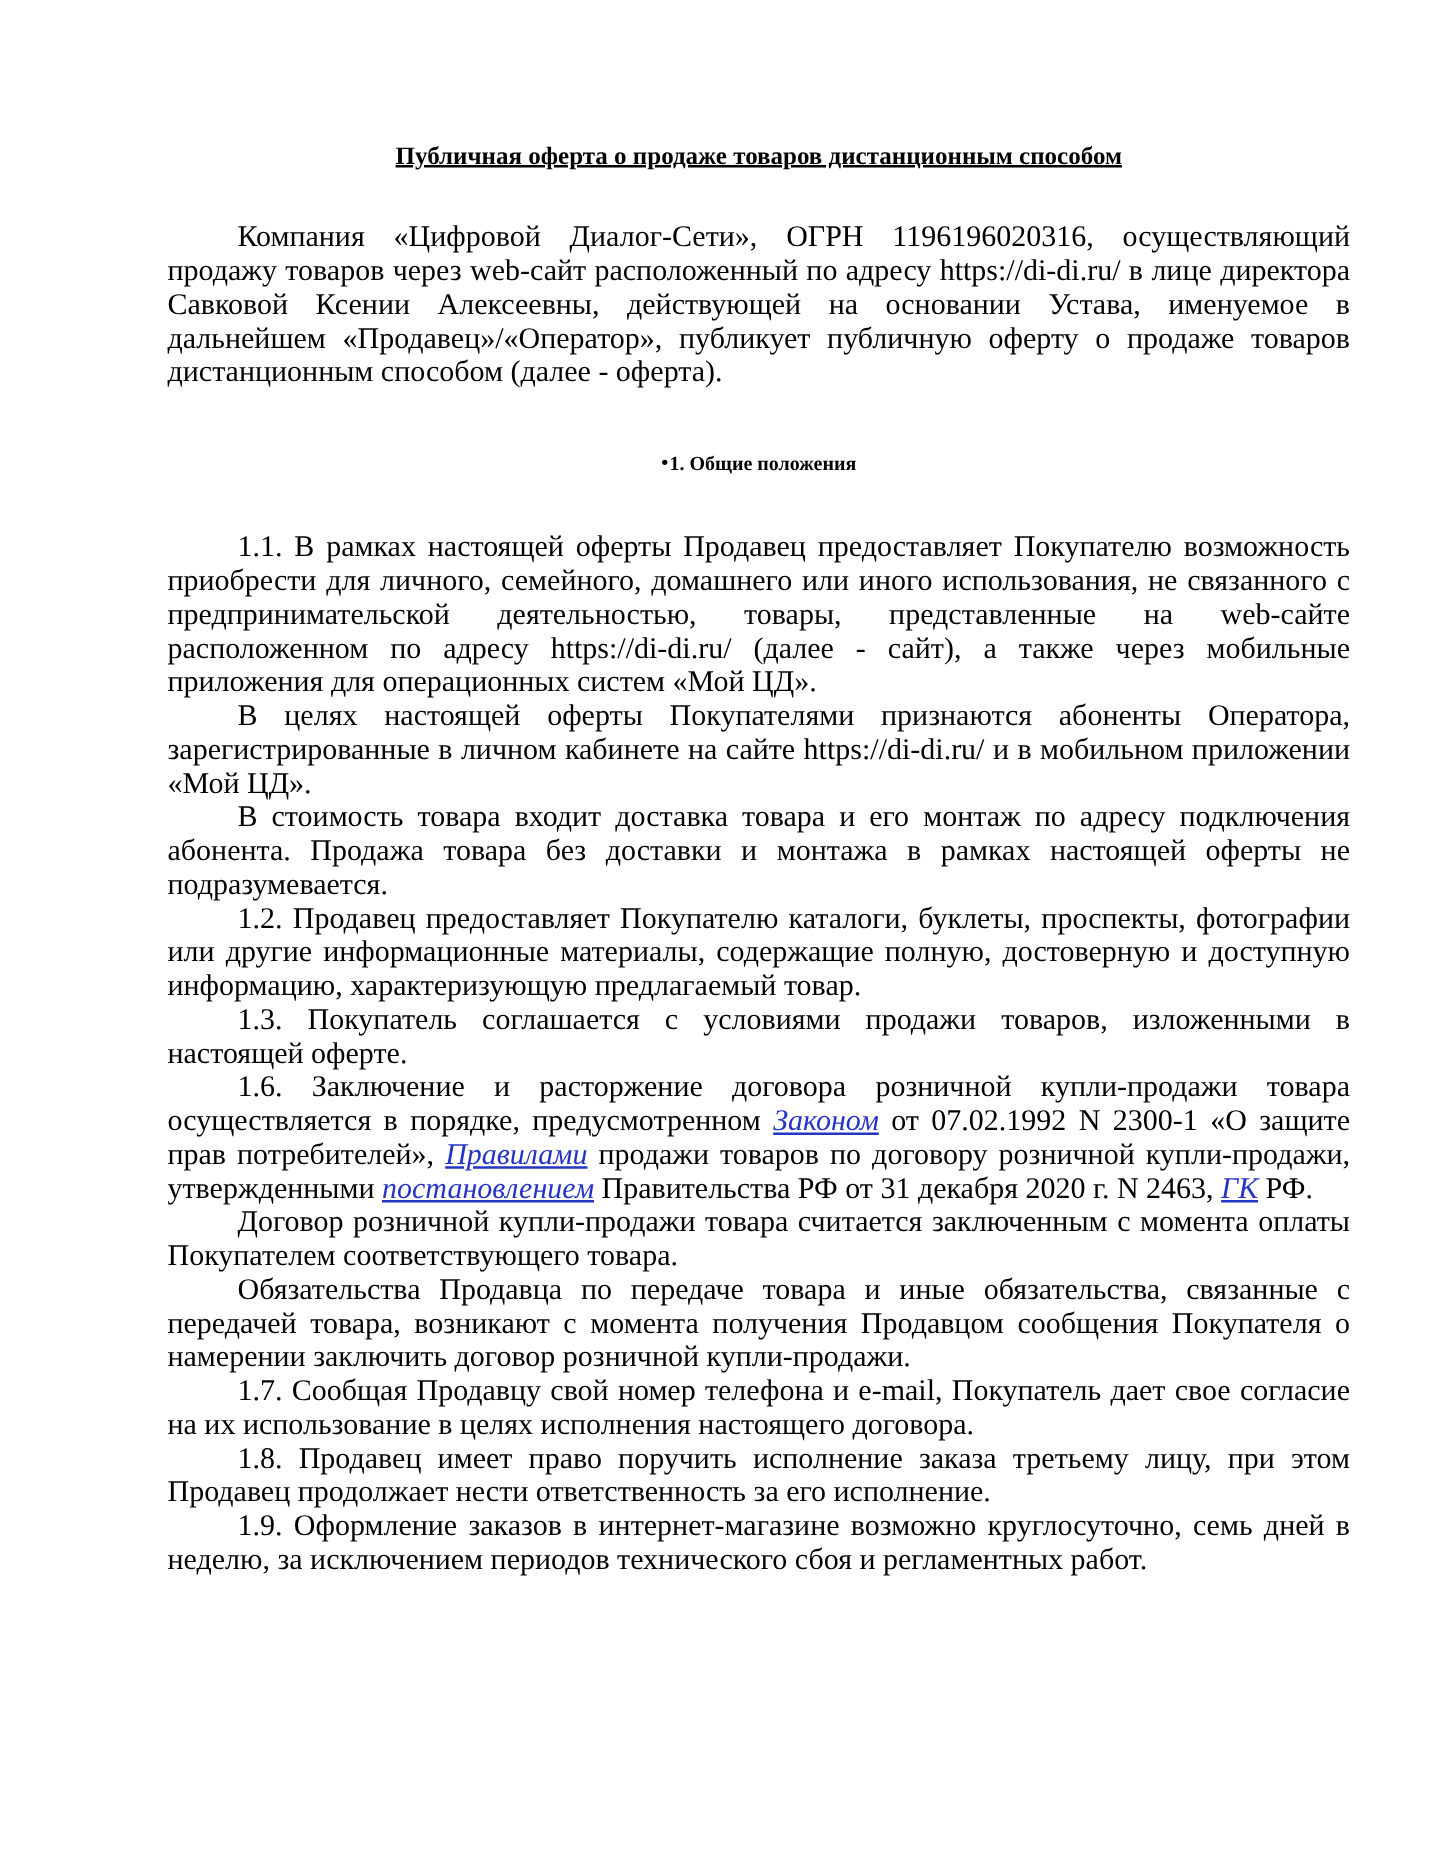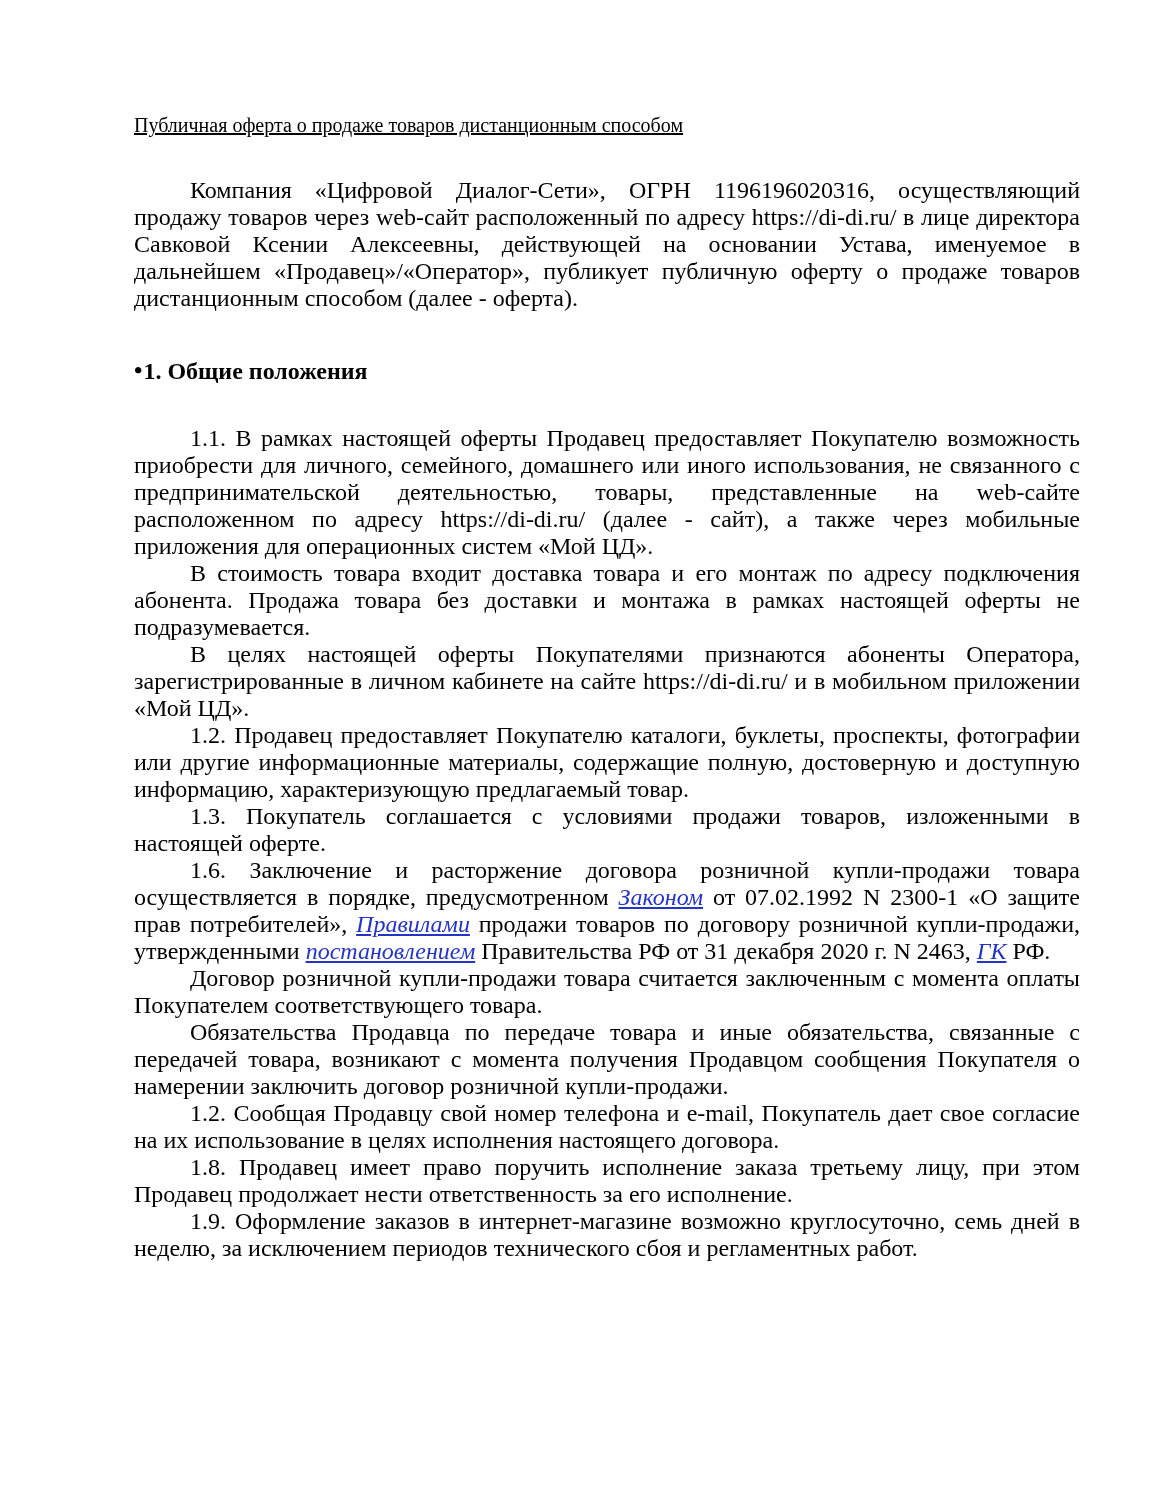--- a/index.html
+++ b/index.html
@@ -15,37 +15,37 @@
     overflow: hidden;
   }
   .page {
     box-sizing: border-box;
     width: 1159px;
     height: 1500px;
     padding: 112px 79px 40px 134px;
   }
   .doc-title {
     margin: 0 0 38px 0;
-    text-align: left;
+    text-align: center;
     font-size: 20px;
     line-height: 27px;
-    font-weight: normal;
+    font-weight: bold;
     text-decoration: underline;
   }
   p.body-par {
     margin: 0;
     font-size: 24px;
     line-height: 27px;
     text-align: justify;
     text-indent: 56px;
   }
   .section-heading {
     margin: 46px 0 40px 0;
-    text-align: left;
-    font-size: 24px;
+    text-align: center;
+    font-size: 16px;
     line-height: 27px;
     font-weight: bold;
   }
   .section-heading .bullet {
     display: inline-block;
     transform: translateY(-1px);
     margin-right: 1px;
   }
   a.doclink {
     color: var(--link-color, #2434c4);
@@ -60,35 +60,35 @@
 <div class="page">
 
   <h1 class="doc-title">Публичная оферта о продаже товаров дистанционным способом</h1>
 
   <p class="body-par">Компания «Цифровой Диалог-Сети», ОГРН 1196196020316, осуществляющий продажу товаров через web-сайт расположенный по адресу https://di-di.ru/ в лице директора Савковой Ксении Алексеевны, действующей на основании Устава, именуемое в дальнейшем «Продавец»/«Оператор», публикует публичную оферту о продаже товаров дистанционным способом (далее - оферта).</p>
 
   <h2 class="section-heading"><span class="bullet">•</span><span>1. Общие положения</span></h2>
 
   <p class="body-par">1.1. В рамках настоящей оферты Продавец предоставляет Покупателю возможность приобрести для личного, семейного, домашнего или иного использования, не связанного с предпринимательской деятельностью, товары, представленные на web-сайте расположенном по адресу https://di-di.ru/  (далее - сайт), а также через мобильные приложения для операционных систем «Мой ЦД».</p>
 
+  <p class="body-par">В целях настоящей оферты Покупателями признаются абоненты Оператора, зарегистрированные в личном кабинете на сайте https://di-di.ru/ и в мобильном приложении «Мой ЦД».</p>
+
   <p class="body-par">В стоимость товара входит доставка товара и его монтаж по адресу подключения абонента. Продажа товара без доставки и монтажа в рамках настоящей оферты не подразумевается.</p>
-
-  <p class="body-par">В целях настоящей оферты Покупателями признаются абоненты Оператора, зарегистрированные в личном кабинете на сайте https://di-di.ru/ и в мобильном приложении «Мой ЦД».</p>
 
   <p class="body-par">1.2. Продавец предоставляет Покупателю каталоги, буклеты, проспекты, фотографии или другие информационные материалы, содержащие полную, достоверную и доступную информацию, характеризующую предлагаемый товар.</p>
 
   <p class="body-par">1.3. Покупатель соглашается с условиями продажи товаров, изложенными в настоящей оферте.</p>
 
 
 
   <p class="body-par"><span>1.6. Заключение и расторжение договора розничной купли-продажи товара осуществляется в порядке, предусмотренном </span><a class="doclink">Законом</a><span> от 07.02.1992 N 2300-1 «О защите прав потребителей», </span><a class="doclink">Правилами</a><span> продажи товаров по договору розничной купли-продажи, утвержденными </span><a class="doclink">постановлением</a><span> Правительства РФ от 31 декабря 2020 г. N 2463, </span><a class="doclink">ГК</a><span> РФ.</span></p>
 
   <p class="body-par">Договор розничной купли-продажи товара считается заключенным с момента оплаты Покупателем соответствующего товара.</p>
 
   <p class="body-par">Обязательства Продавца по передаче товара и иные обязательства, связанные с передачей товара, возникают с момента получения Продавцом сообщения Покупателя о намерении заключить договор розничной купли-продажи.</p>
 
-  <p class="body-par">1.2. Сообщая Продавцу свой номер телефона и e-mail, Покупатель дает свое согласие на их использование в целях исполнения настоящего договора.</p>
+  <p class="body-par">1.7. Сообщая Продавцу свой номер телефона и e-mail, Покупатель дает свое согласие на их использование в целях исполнения настоящего договора.</p>
 
   <p class="body-par">1.8. Продавец имеет право поручить исполнение заказа третьему лицу, при этом Продавец продолжает нести ответственность за его исполнение.</p>
 
   <p class="body-par">1.9. Оформление заказов в интернет-магазине возможно круглосуточно, семь дней в неделю, за исключением периодов технического сбоя и регламентных работ.</p>
 
 </div>
 
 </body></html>

